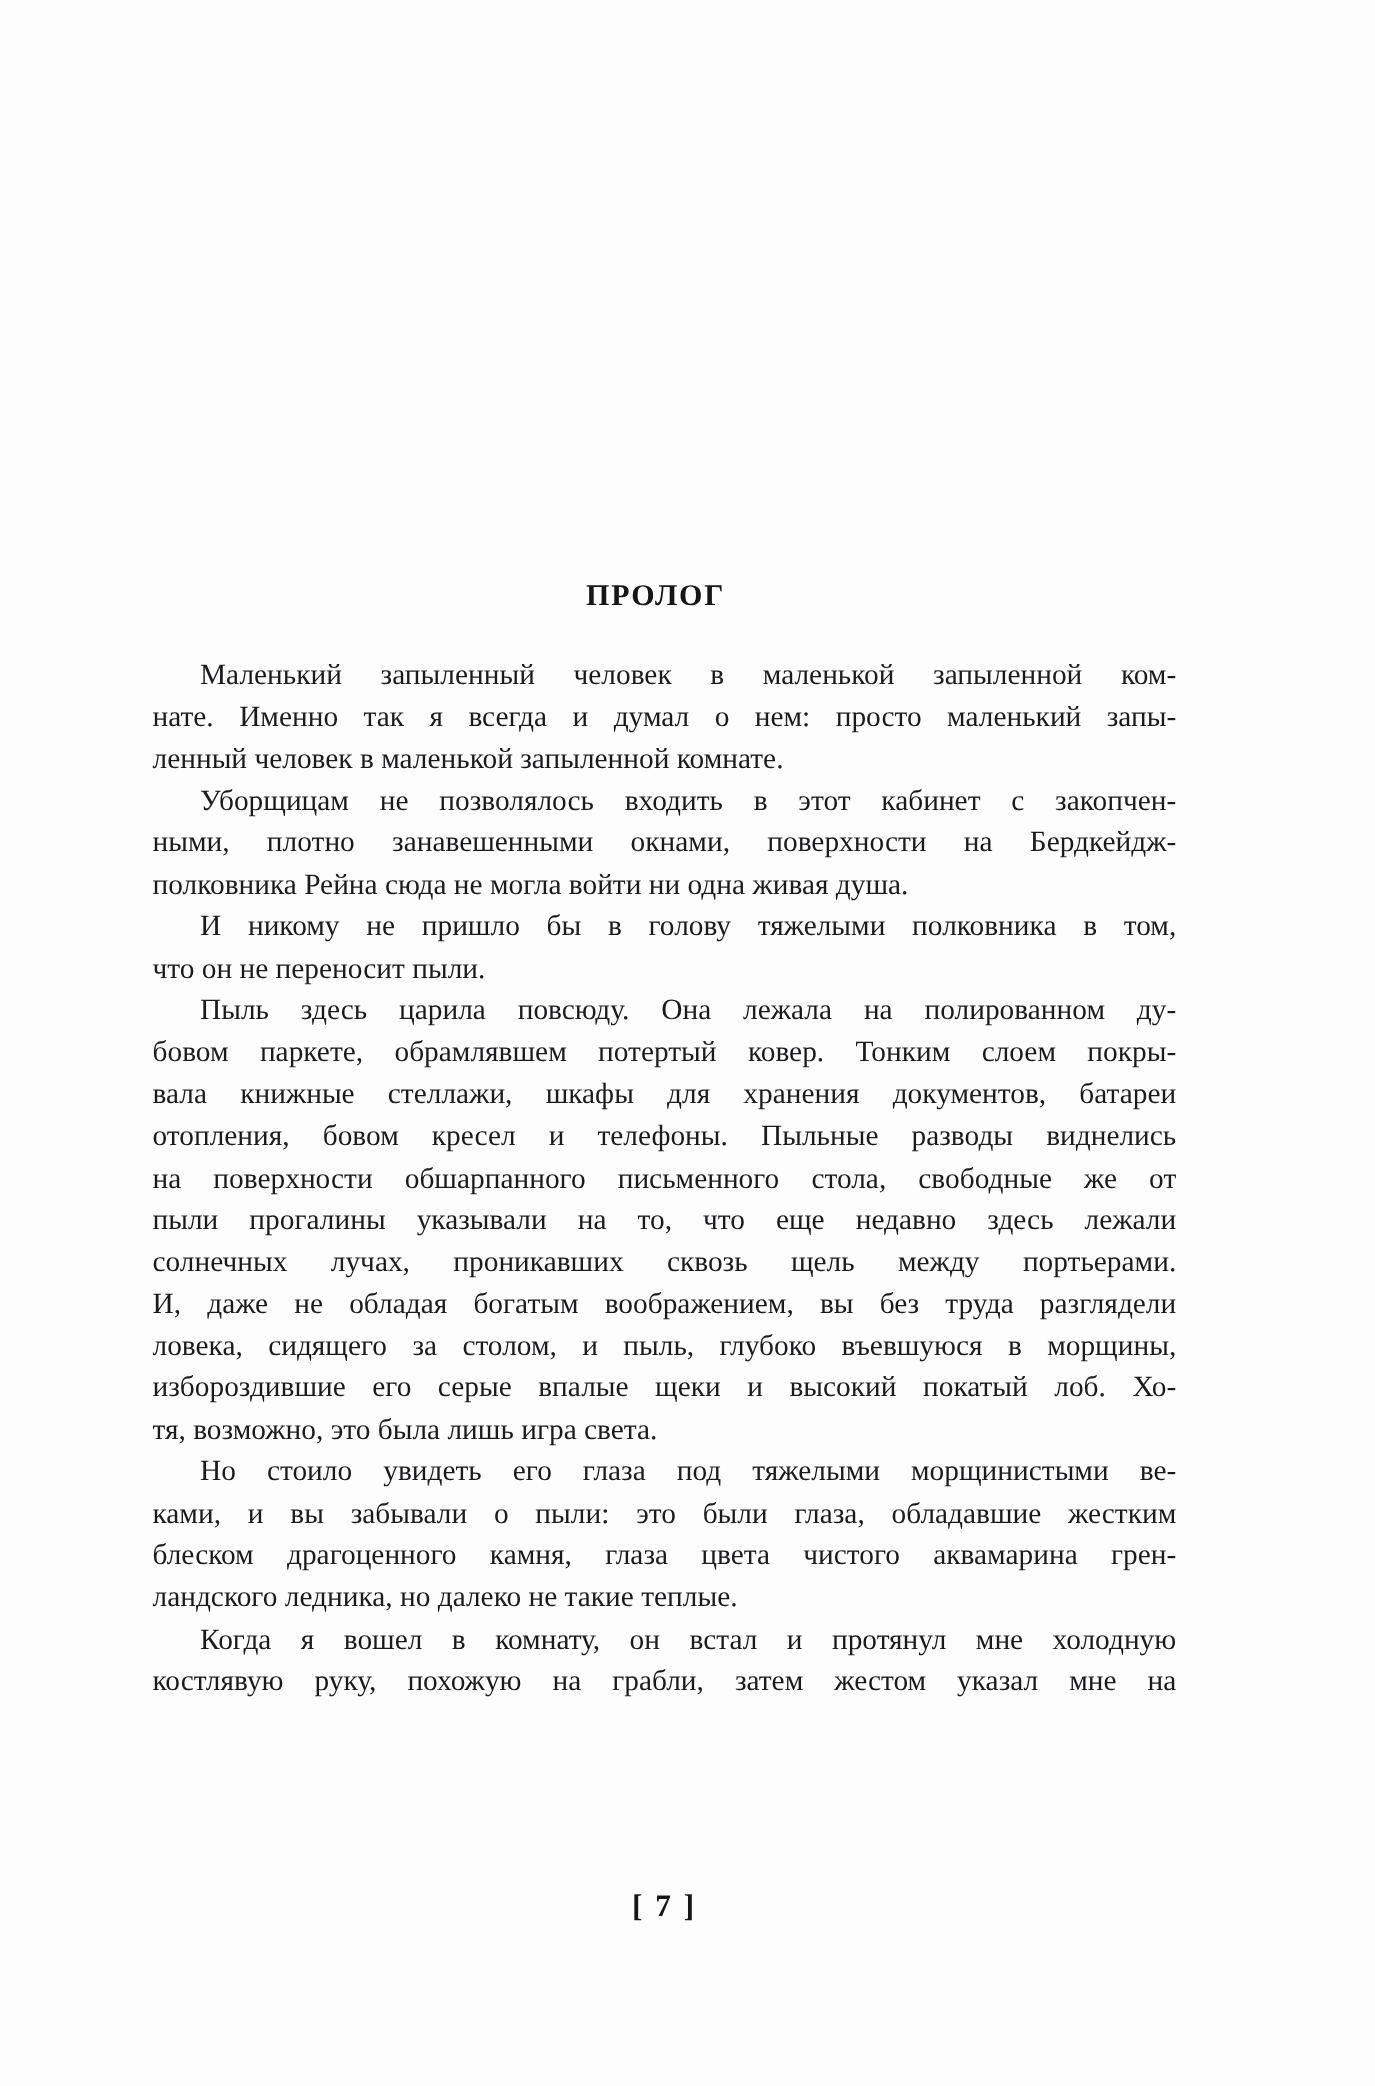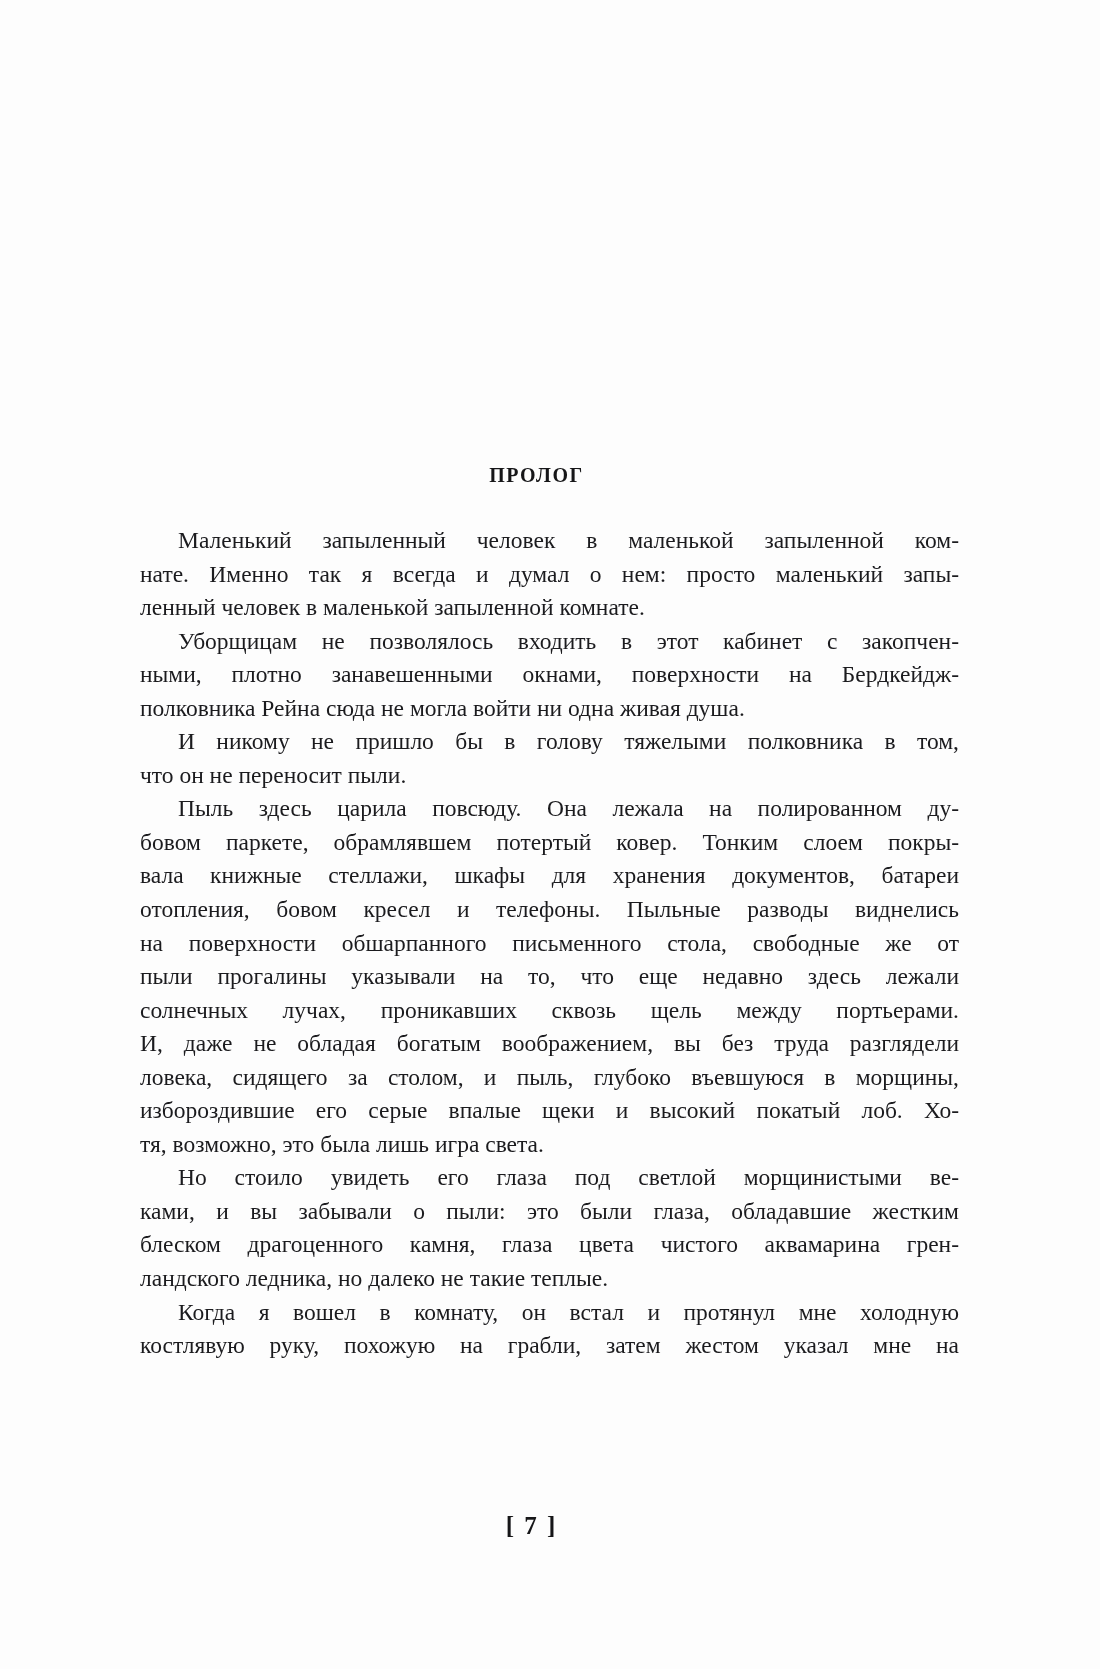--- a/index.html
+++ b/index.html
@@ -7,32 +7,32 @@
     position: relative;
     width: 1100px;
     height: 1669px;
     background: #fdfdfd;
     font-family: "Liberation Serif", serif;
     color: #1b1b1e;
     overflow: hidden;
   }
   .chapter-title {
     position: absolute;
-    left: 127px;
+    left: 115px;
     top: 464px;
     width: 819px;
     text-align: center;
     font-weight: bold;
-    font-size: 20px;
+    font-size: 24px;
     letter-spacing: 1.5px;
     color: #161618;
   }
   .text-block {
     position: absolute;
-    left: 140px;
+    left: 122px;
     top: 524px;
     width: 819px;
     font-size: 23.5px;
     line-height: 33.55px;
   }
   .line {
     text-align: justify;
     text-align-last: justify;
   }
   .line.indent { text-indent: 38px; }
@@ -68,21 +68,21 @@
       <div class="line">бовом паркете, обрамлявшем потертый ковер. Тонким слоем покры-</div>
       <div class="line">вала книжные стеллажи, шкафы для хранения документов, батареи</div>
       <div class="line">отопления, бовом кресел и телефоны. Пыльные разводы виднелись</div>
       <div class="line">на поверхности обшарпанного письменного стола, свободные же от</div>
       <div class="line">пыли прогалины указывали на то, что еще недавно здесь лежали</div>
       <div class="line">солнечных лучах, проникавших сквозь щель между портьерами.</div>
       <div class="line">И, даже не обладая богатым воображением, вы без труда разглядели</div>
       <div class="line">ловека, сидящего за столом, и пыль, глубоко въевшуюся в морщины,</div>
       <div class="line">избороздившие его серые впалые щеки и высокий покатый лоб. Хо-</div>
       <div class="line end">тя, возможно, это была лишь игра света.</div>
-      <div class="line indent">Но стоило увидеть его глаза под светлой морщинистыми ве-</div>
+      <div class="line indent">Но стоило увидеть его глаза под тяжелыми морщинистыми ве-</div>
       <div class="line">ками, и вы забывали о пыли: это были глаза, обладавшие жестким</div>
       <div class="line">блеском драгоценного камня, глаза цвета чистого аквамарина грен-</div>
       <div class="line end">ландского ледника, но далеко не такие теплые.</div>
       <div class="line indent">Когда я вошел в комнату, он встал и протянул мне холодную</div>
       <div class="line">костлявую руку, похожую на грабли, затем жестом указал мне на</div>
     </div>
 
   <div class="page-number">[ 7 ]</div>
 </div>
 

